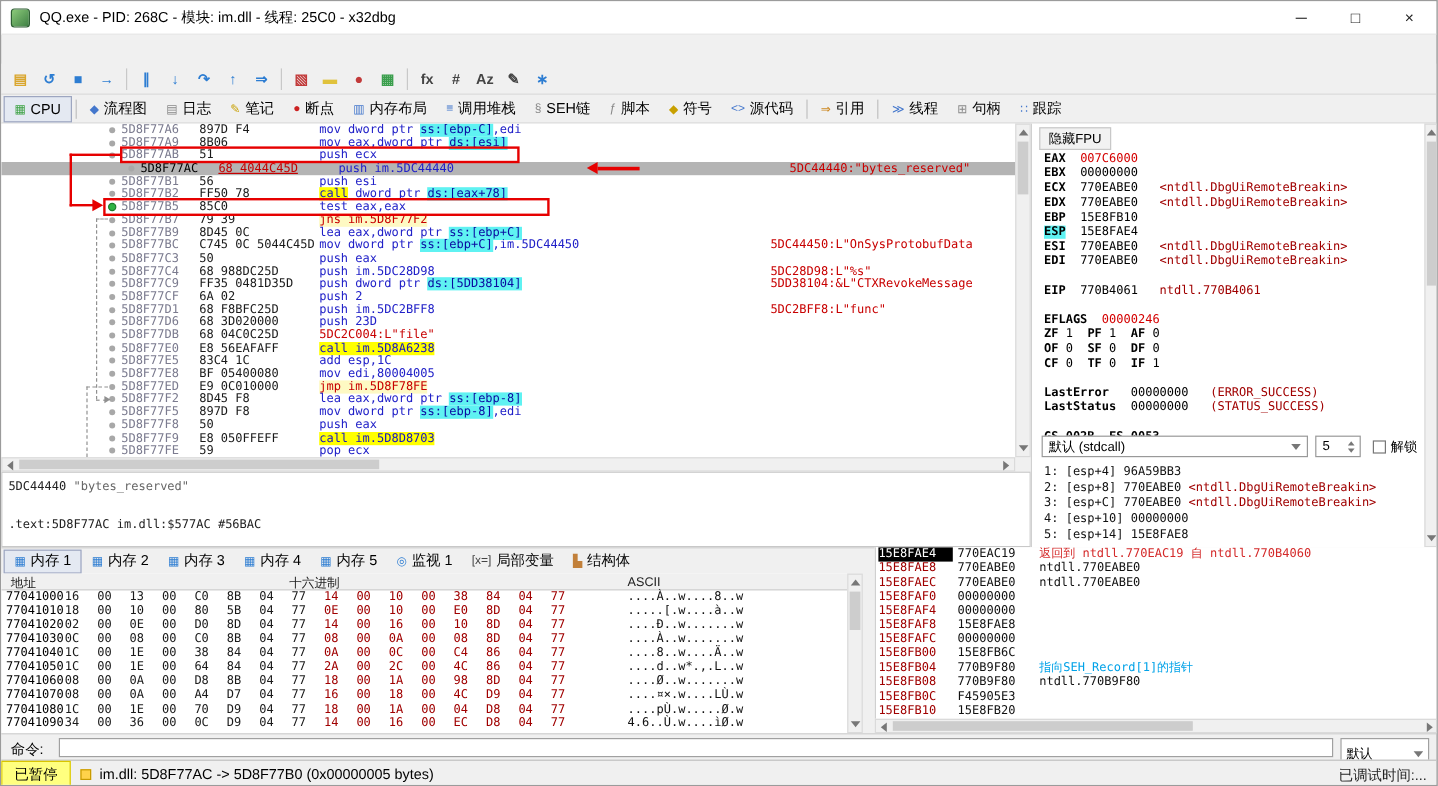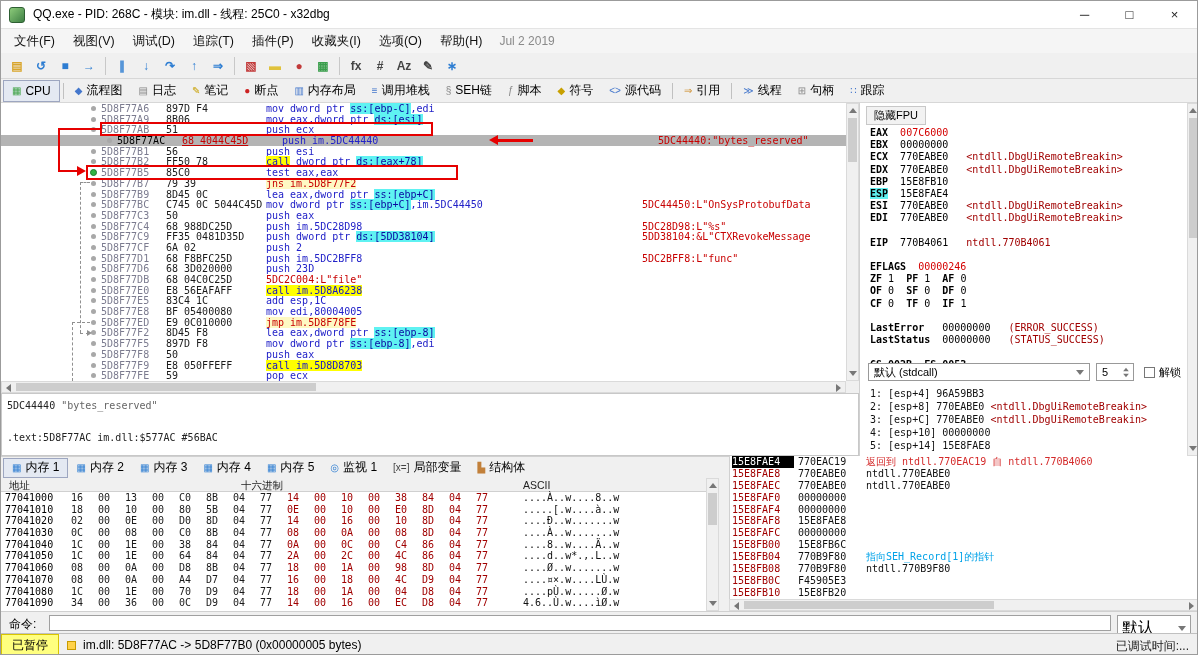--- a/index.html
+++ b/index.html
@@ -113,21 +113,21 @@
   
   .mempane { position:absolute; left:0; top:477px; width:705px; height:133px; background:#FFFFFF; overflow:hidden; }
   .mem-head { position:relative; height:14px; background:#F0F0F0; border-bottom:1px solid #D0D0D0;
               font-size:10.5px; color:#222; }
   .mh-addr { position:absolute; left:8px; top:1px; }
   .mh-hex { position:absolute; left:240px; top:1px; }
   .mh-ascii { position:absolute; left:522px; top:1px; }
   .mem-row { position:relative; font:10px "DejaVu Sans Mono", monospace; height:11.7px; line-height:11.7px;
              white-space:pre; }
   .m-addr { position:absolute; left:4px; color:#000; }
-  .m-hex { position:absolute; left:70px; display:flex; }
+  .m-hex { position:absolute; left:53px; display:flex; }
   .m-b { width:27px; color:#1A1A1A; }
   .m-b.r2 { color:#A00000; }
   .m-ascii { position:absolute; left:522px; color:#111; }
 
   
   .stackpane { position:absolute; left:728px; top:455px; width:470px; height:143px; background:#FFFFFF;
                border-left:1px solid #D0D0D0; overflow:hidden; }
   .stk-row { position:relative; font:10px "DejaVu Sans Mono", monospace; height:11.9px; line-height:11.9px;
              white-space:pre; }
   .s-addr { position:absolute; left:2px; width:62px; color:#A00000; }
@@ -137,21 +137,21 @@
   .s-cmt.red { color:#D42A2A; }
   .s-cmt.blue { color:#00A2E8; }
 
   
   .cmdbar { position:absolute; left:0; top:610px; width:100%; height:22px; background:#F0F0F0;
             border-top:1px solid #D0D0D0; }
   .cmd-label { position:absolute; left:8px; top:4px; font-size:12px; color:#000; }
   .cmd-input { position:absolute; left:48px; top:3px; width:1062px; height:16px; border:1px solid #A0A0A0;
                background:#fff; font-size:11px; padding:0 3px; }
   .cmd-drop { position:absolute; left:1116px; top:3px; width:74px; height:16px; background:#fff;
-              border:1px solid #A0A0A0; font-size:16px; padding:12px 4px; display:flex; align-items:center;
+              border:1px solid #A0A0A0; font-size:11px; padding:12px 4px; display:flex; align-items:center;
               justify-content:space-between; }
   .statusbar { position:absolute; left:0; top:632px; width:100%; height:23px; background:#F0F0F0;
                border-top:1px solid #C0C0C0; }
   .st-badge { position:absolute; left:0; top:0; width:58px; height:22px; background:#FFFF7F;
               border:1px solid #D9C500; text-align:center; line-height:21px; font-size:12px; color:#000; }
   .st-icon { position:absolute; left:66px; top:7px; width:9px; height:9px; background:#FFD24A; border:1px solid #C89B00; }
   .st-msg { position:absolute; left:82px; top:4px; font-size:12px; color:#000; }
   .st-right { position:absolute; right:8px; top:4px; font-size:12px; color:#222; }
 </style>
 </head>
@@ -162,31 +162,20 @@
   <div class="titlebar">
     <div class="title-icon"></div>
     <div class="title-text">QQ.exe - PID: 268C - 模块: im.dll - 线程: 25C0 - x32dbg</div>
     <div class="win-btns">
       <div class="win-btn">─</div>
       <div class="win-btn">□</div>
       <div class="win-btn">×</div>
     </div>
   </div>
 
-  <div class="menubar" id="menubar">
-      <div class="menu-item">文件(F)</div>
-      <div class="menu-item">视图(V)</div>
-      <div class="menu-item">调试(D)</div>
-      <div class="menu-item">追踪(T)</div>
-      <div class="menu-item">插件(P)</div>
-      <div class="menu-item">收藏夹(I)</div>
-      <div class="menu-item">选项(O)</div>
-      <div class="menu-item">帮助(H)</div>
-      <div class="menu-date">Jul 2 2019</div>
-    </div>
 
   <div class="toolbar" id="toolbar">
       <div class="tbtn">
         <span style="color: rgb(217, 166, 46);">▤</span>
       </div>
       <div class="tbtn">
         <span style="color: rgb(45, 125, 210);">↺</span>
       </div>
       <div class="tbtn">
         <span style="color: rgb(45, 125, 210);">■</span>

